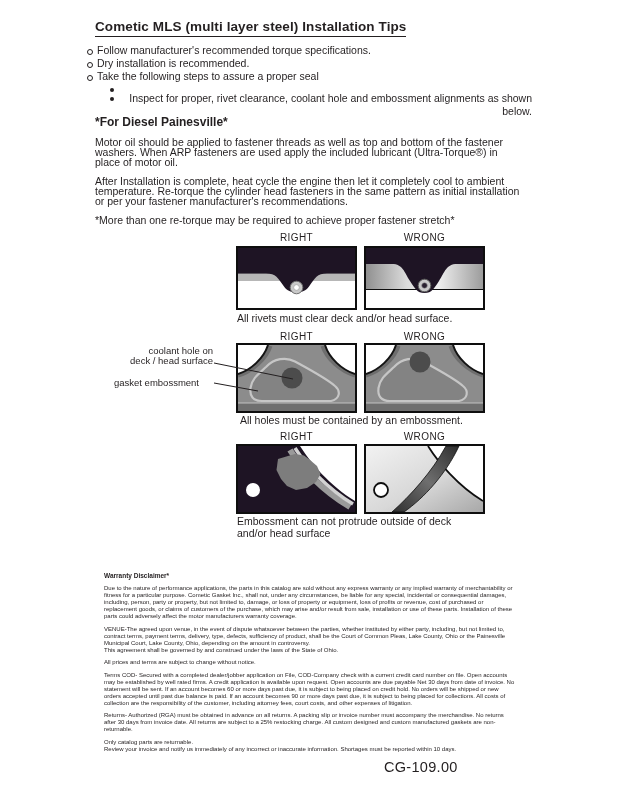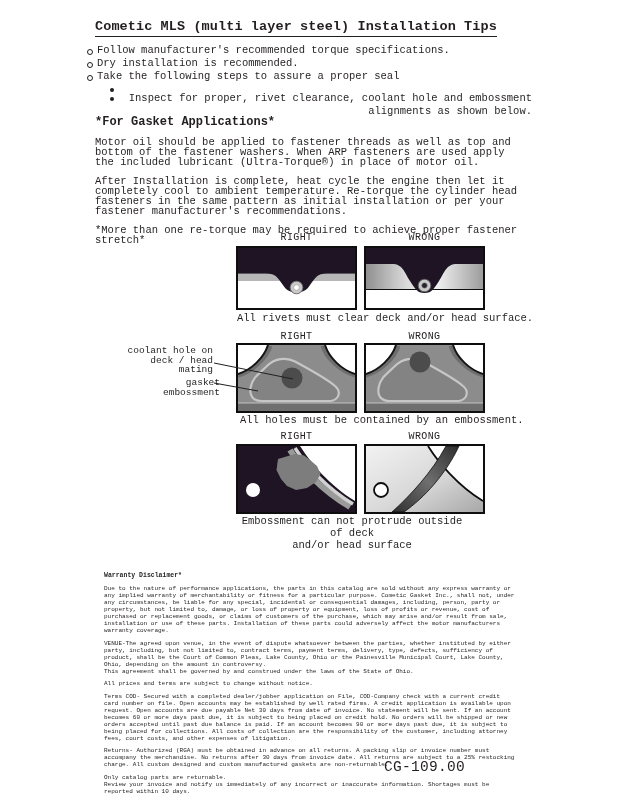--- a/index.html
+++ b/index.html
@@ -6,21 +6,21 @@
     --ink:#231f20;
     --dark:#1e1424;
     --deck-gray:#b7b7b7;
     --mid-gray:#8c8c8c;
     --hole-dark:#4c4c4c;
     --line-black:#0e0e0e;
   }
   html,body{margin:0;padding:0;background:#fff;}
   .page{
     position:relative;width:618px;height:800px;background:#fff;overflow:hidden;
-    font-family:Liberation Mono, monospace;color:var(--ink);
+    font-family:Liberation Sans, sans-serif;color:var(--ink);
   }
   .abs{position:absolute;}
   .title{
     left:95px;top:19px;margin:0;font-size:13.5px;font-weight:bold;
     border-bottom:1.6px solid var(--ink);padding-bottom:2px;letter-spacing:0.1px;
   }
   .bullets{left:87px;top:44px;width:445px;font-size:10.5px;}
   .b{display:flex;line-height:13px;text-align:right;}
   .b.sub{padding-left:23px;}
   .mk{flex:0 0 auto;width:4px;height:4px;border-radius:50%;margin:4.5px 4px 0 0;}
@@ -62,21 +62,21 @@
     <div class="b sub">
         <span class="mk fill"></span>
       </div>
     <div class="b sub">
         <span class="mk fill"></span>
         <span>Inspect for proper, rivet clearance, coolant hole and embossment alignments as shown below.</span>
       </div>
   </div>
 
   <div class="abs diesel">
-    <h2>*For Gasket Applications*</h2>
+    <h2>*For Diesel Painesville*</h2>
     <p>Motor oil should be applied to fastener threads as well as top and bottom of the fastener washers. When ARP fasteners are used apply the included lubricant (Ultra-Torque®) in place of motor oil.</p>
     <p>After Installation is complete, heat cycle the engine then let it completely cool to ambient temperature. Re-torque the cylinder head fasteners in the same pattern as initial installation or per your fastener manufacturer's recommendations.</p>
     <p>*More than one re-torque may be required to achieve proper fastener stretch*</p>
   </div>
 
   <div class="abs rw-label" style="left:236px;top:231px;">RIGHT</div>
   <div class="abs rw-label" style="left:364px;top:231px;">WRONG</div>
 
   <div class="abs fig" style="left:236px;top:246px;">
     <svg width="117" height="60" viewBox="0 0 117 60">
@@ -105,22 +105,22 @@
       <circle cx="58.5" cy="37.5" r="6.3" fill="#c9c9c9" stroke="#5c5c5c" stroke-width="1"></circle>
       <circle cx="58.5" cy="37.5" r="2.8" fill="#2a2130" stroke="#9a9a9a" stroke-width="0.6"></circle>
     </svg>
   </div>
   <div class="abs cap" style="left:237px;top:312px;">All rivets must clear deck and/or head surface.</div>
 
   <div class="abs rw-label" style="left:236px;top:330px;">RIGHT</div>
   <div class="abs rw-label" style="left:364px;top:330px;">WRONG</div>
 
   <div class="abs callout" style="left:117px;top:346px;">coolant hole on
-deck / head mating</div>
-  <div class="abs callout" style="left:124px;top:378px;">gasket embossment</div>
+deck / head surface</div>
+  <div class="abs callout" style="left:103px;top:378px;">gasket embossment</div>
   <svg class="abs" style="left:210px;top:355px;z-index:5;pointer-events:none;" width="95" height="45" viewBox="0 0 95 45">
     <line x1="4" y1="8" x2="83" y2="24" stroke="#231f20" stroke-width="1"></line>
     <line x1="4" y1="28" x2="48" y2="36" stroke="#231f20" stroke-width="1"></line>
   </svg>
 
   <div class="abs fig" style="left:236px;top:343px;">
     <svg width="117" height="66" viewBox="0 0 117 66">
       <rect x="0" y="0" width="117" height="66" fill="#8c8c8c"></rect>
       <path d="M32.5,1 C28.5,14 14,26.5 0,30.5" stroke="#6e6e6e" stroke-width="4" fill="none"></path>
       <path d="M84.5,1 C88.5,14 103,26.5 117,30.5" stroke="#6e6e6e" stroke-width="4" fill="none"></path>
@@ -178,21 +178,21 @@
             <stop offset="1" stop-color="#2e2e2e"></stop>
         </linearGradient>
       </defs>
       <rect x="0" y="0" width="117" height="66" fill="#ffffff"></rect>
       <path d="M0,0 H62 C72,16 92,40 117,55 V66 H0 Z" fill="url(#band3)"></path>
       <path d="M62,0 C72,16 92,40 117,55" stroke="#0e0e0e" stroke-width="1.8" fill="none"></path>
       <path d="M26,66 C44,50 66,26 80,0 L93,0 C80,28 58,52 38,66 Z" fill="url(#dark3)" stroke="#0e0e0e" stroke-width="0.8"></path>
       <circle cx="15" cy="44" r="7" fill="#ffffff" stroke="#0e0e0e" stroke-width="1.8"></circle>
     </svg>
   </div>
-  <div class="abs cap" style="left:237px;top:515px;width:230px;text-align:center;">Embossment can not protrude outside of deck
+  <div class="abs cap" style="left:237px;top:515px;width:230px;">Embossment can not protrude outside of deck
 and/or head surface</div>
 
   <div class="abs disclaimer">
     <h3>Warranty Disclaimer*</h3>
     <p>Due to the nature of performance applications, the parts in this catalog are sold without any express warranty or any implied warranty of merchantability or fitness for a particular purpose.  Cometic Gasket Inc., shall not, under any circumstances, be liable for any special, incidental or consequential damages, including, person, party or property, but not limited to, damage, or loss of property or equipment, loss of profits or revenue, cost of purchased or replacement goods, or claims of customers of the purchase, which may arise and/or result from sale, installation or use of these parts.  Installation of these parts could adversely affect the motor manufacturers warranty coverage.</p>
     <p>VENUE-The agreed upon venue, in the event of dispute whatsoever between the parties, whether instituted by either party, including, but not limited to, contract terms, payment terms, delivery, type, defects, sufficiency of product, shall be the Court of Common Pleas, Lake County, Ohio or the Painesville Municipal Court, Lake County, Ohio, depending on the amount in controversy.
 This agreement shall be governed by and construed under the laws of the State of Ohio.</p>
     <p>All prices and terms are subject to change without notice.</p>
     <p>Terms COD- Secured with a completed dealer/jobber application on File, COD-Company check with a current credit card number on file.  Open accounts may be established by well rated firms.  A credit application is available upon request.  Open accounts are due payable Net 30 days from date of invoice.  No statement will be sent.  If an account becomes 60 or more days past due, it is subject to being placed on credit hold.  No orders will be shipped or new orders accepted until past due balance is paid.  If an account becomes 90 or more days past due, it is subject to being placed for collections.  All costs of collection are the responsibility of the customer, including attorney fees, court costs, and other expenses of litigation.</p>
     <p>Returns- Authorized (RGA) must be obtained in advance on all returns.  A packing slip or invoice number must accompany the merchandise.  No returns after 30 days from invoice date.  All returns are subject to a 25% restocking charge.  All custom designed and custom manufactured gaskets are non-returnable.</p>

